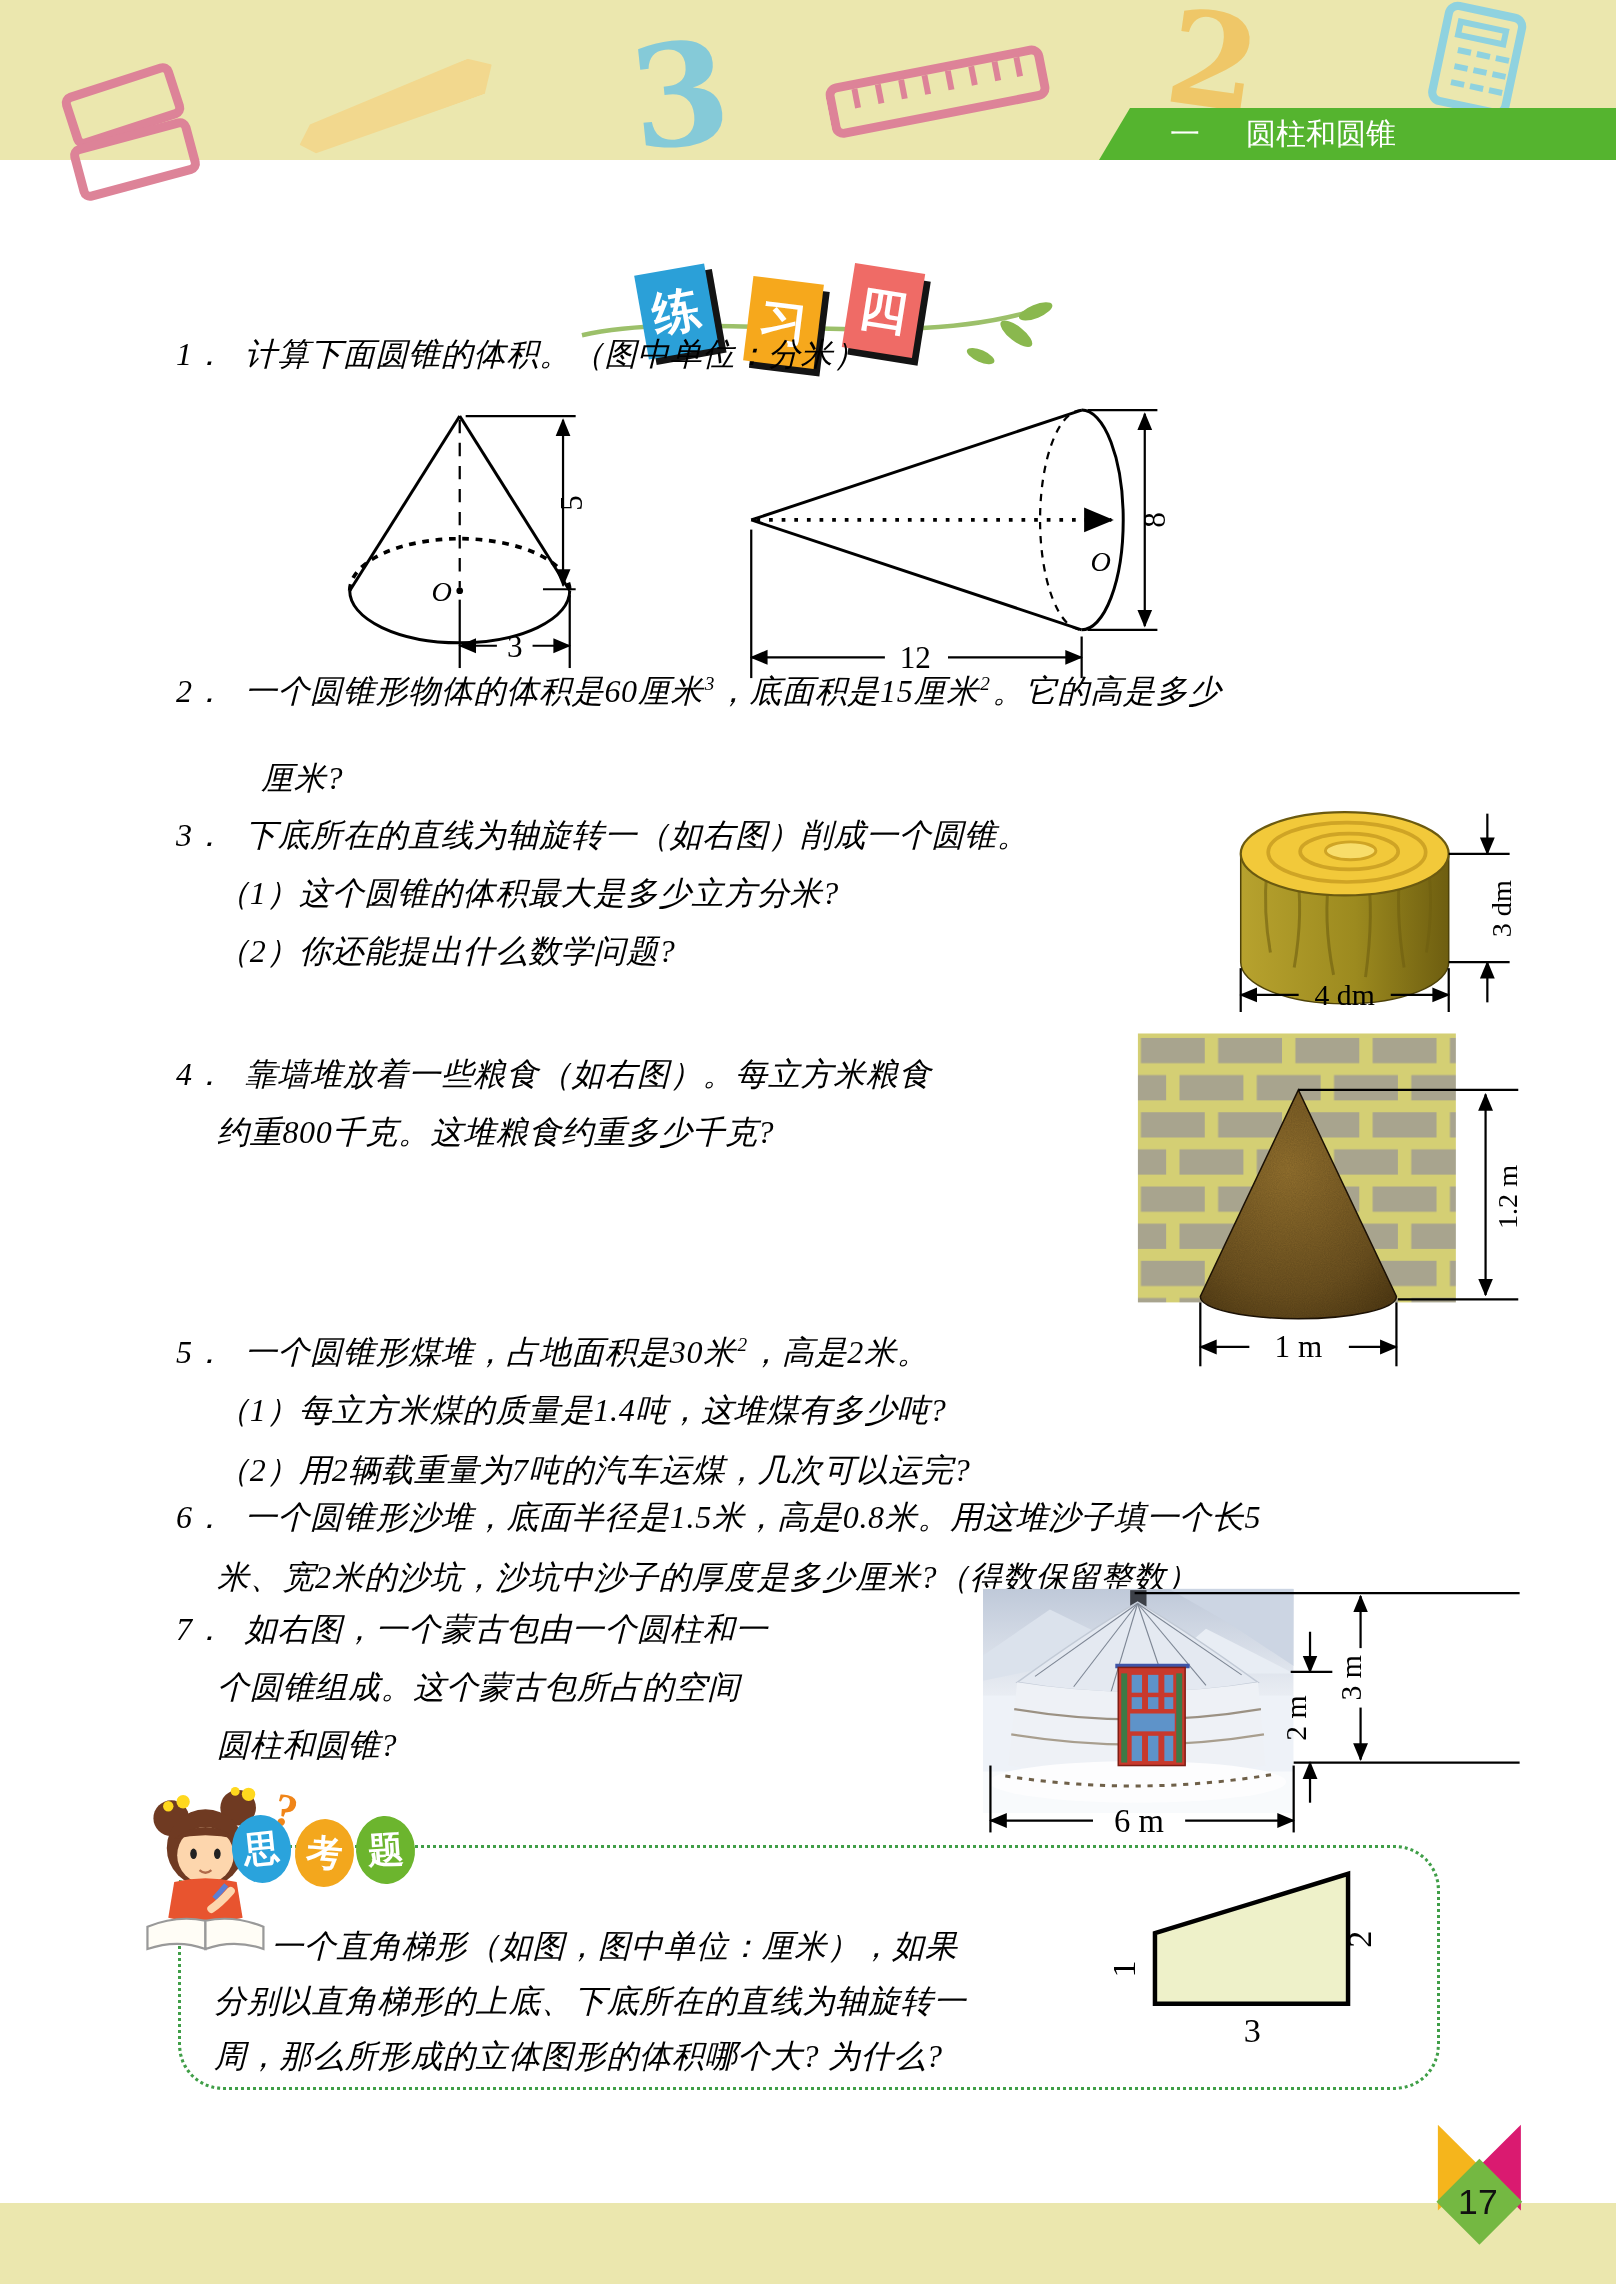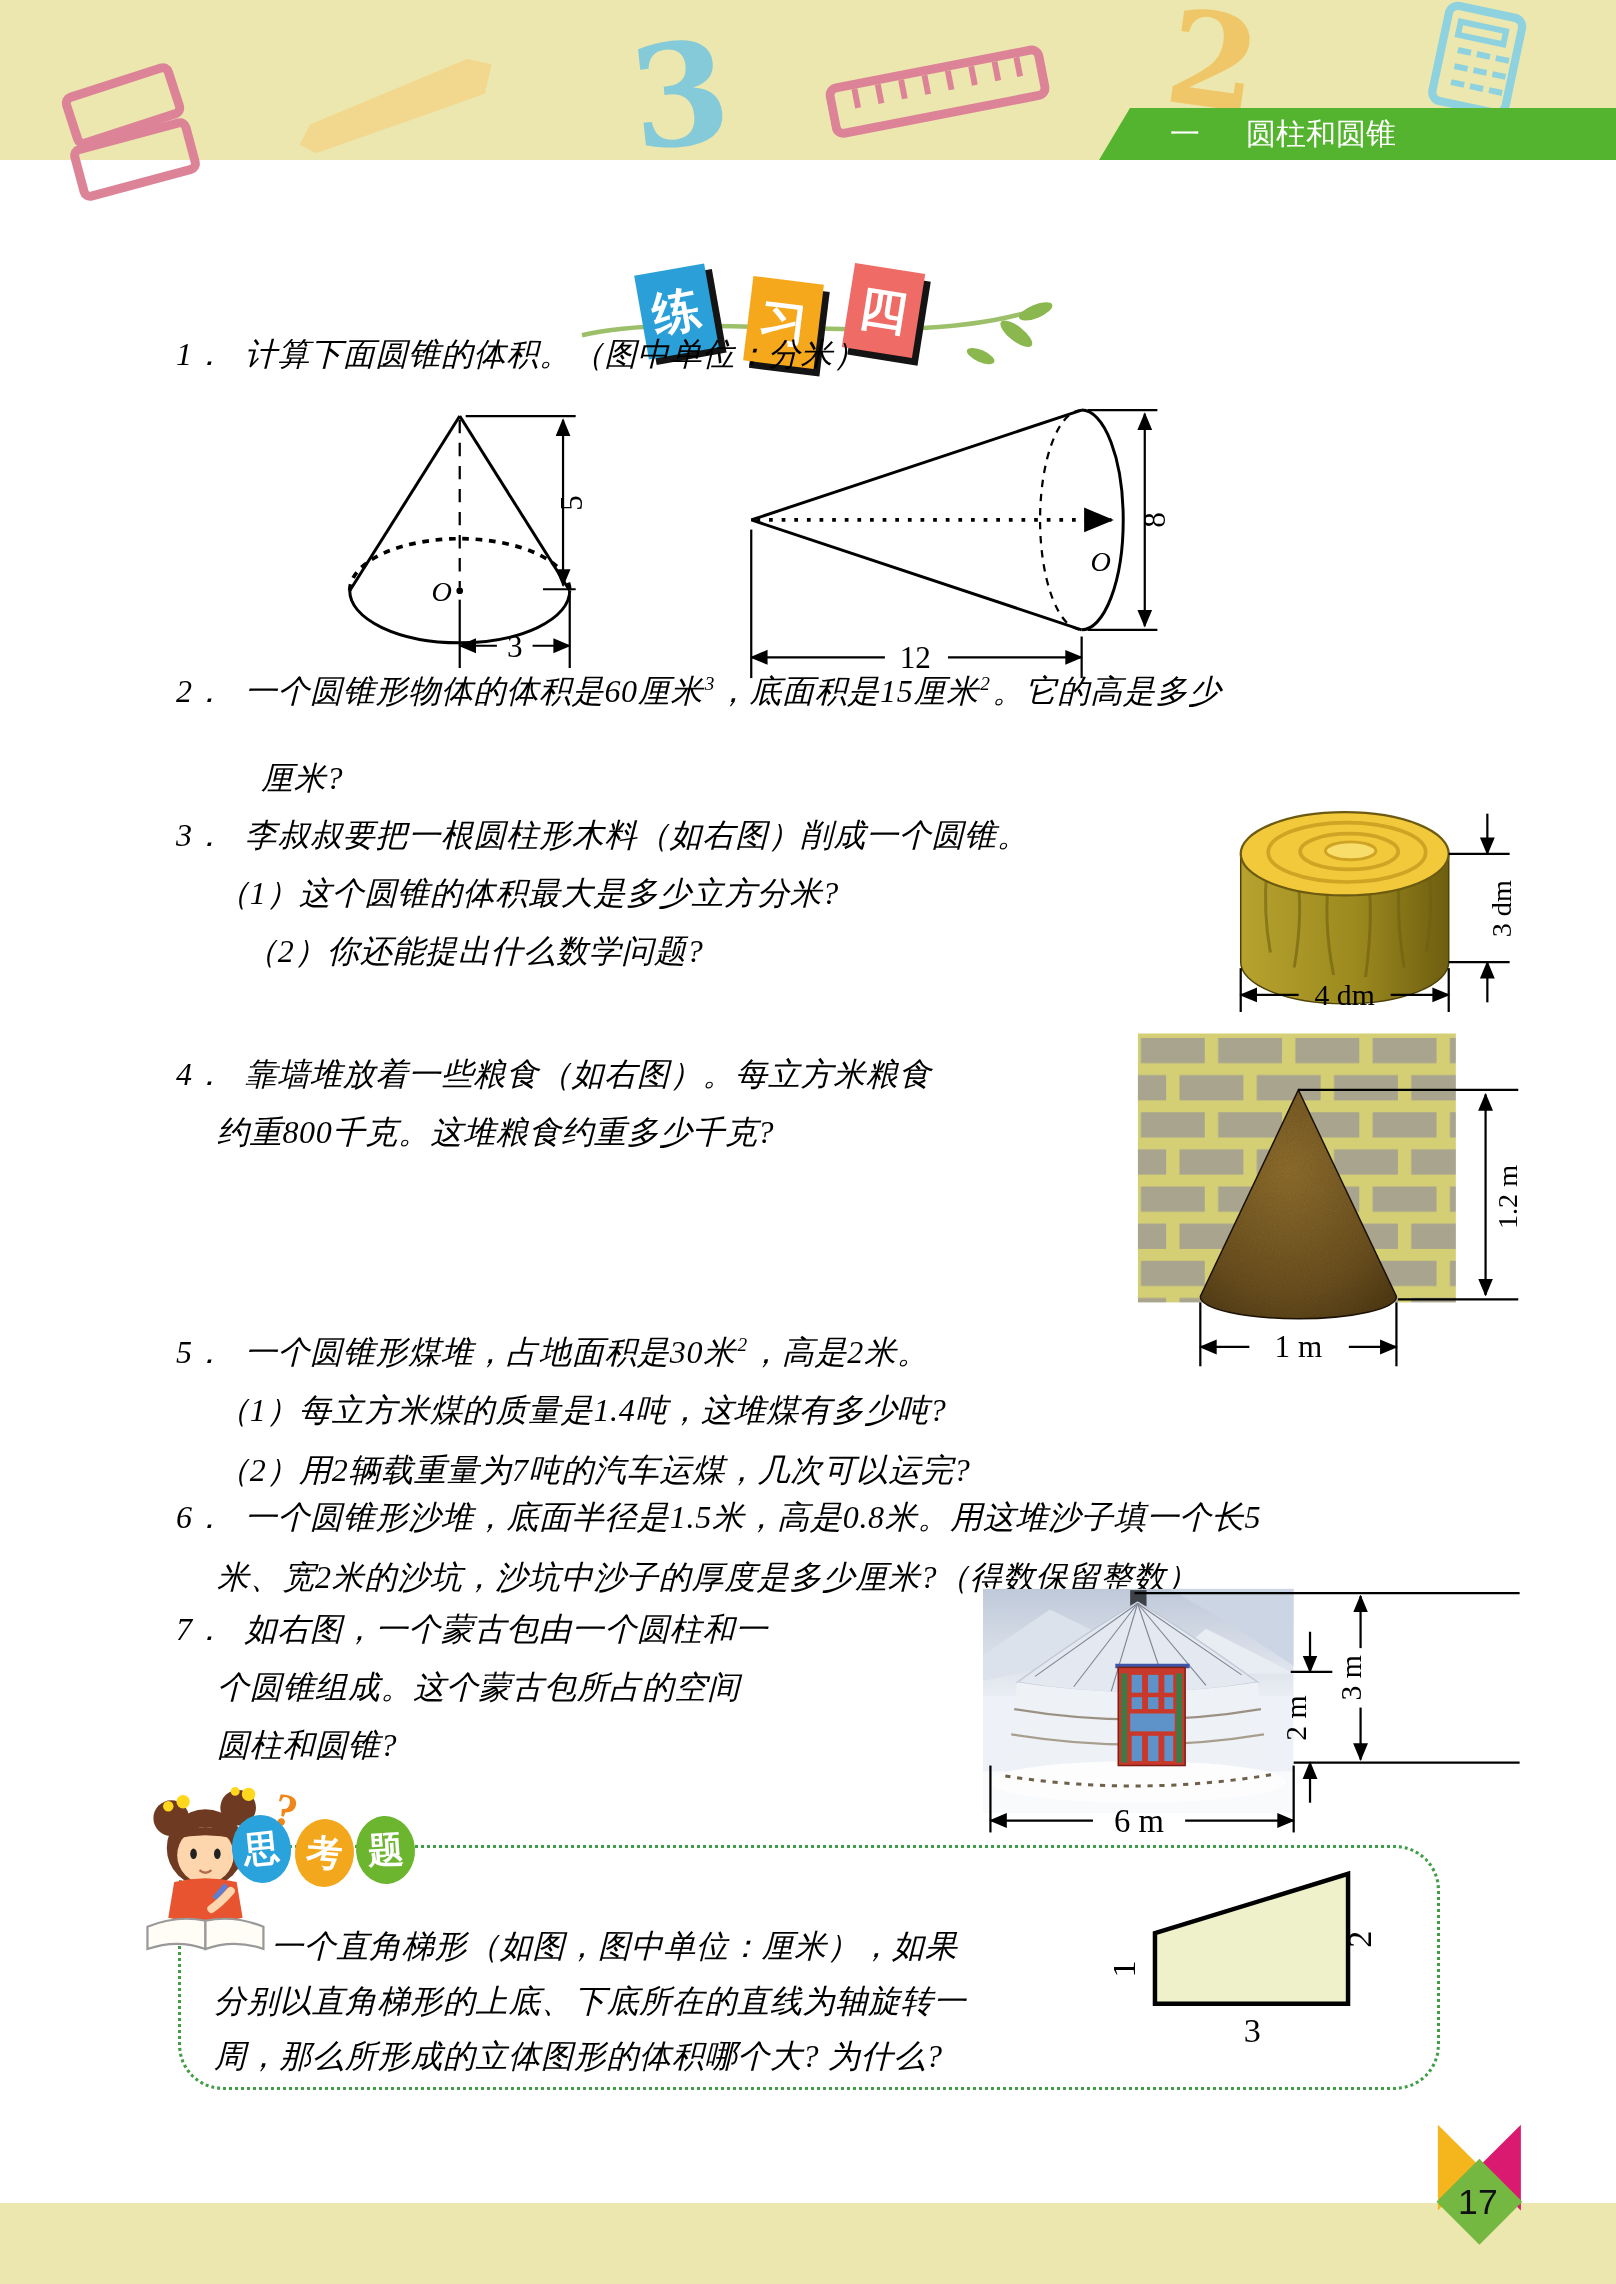--- a/index.html
+++ b/index.html
@@ -181,26 +181,26 @@
   </svg>
 
   <div class="prob" style="left:176px; top:670px;">
     <span class="num">2．</span><span>一个圆锥形物体的体积是60厘米</span><sup class="s">3</sup><span>，底面积是15厘米</span><sup class="s">2</sup><span>。它的高是多少</span>
   </div>
   <div class="prob" style="left:217px; top:757px;margin-left:44px;">
     <span>厘米?</span>
   </div>
 
   <div class="prob" style="left:176px; top:814px;">
-    <span class="num">3．</span><span>李叔叔要把一根圆柱形木料（如右图）削成一个圆锥。</span>
+    <span class="num">3．</span><span>下底所在的直线为轴旋转一（如右图）削成一个圆锥。</span>
   </div>
   <div class="prob" style="left:217px; top:872px;">
     <span>（1）这个圆锥的体积最大是多少立方分米?</span>
   </div>
-  <div class="prob" style="left:217px; top:930px;margin-left:28px;">
+  <div class="prob" style="left:217px; top:930px;">
     <span>（2）你还能提出什么数学问题?</span>
   </div>
 
   <svg class="dg" style="left:1211px; top:800px;" width="312" height="216" viewBox="0 0 420 290">
     <path d="M40,72 L40,218 A140,56 0 0 0 320,218 L320,72" fill="url(#woodg)" stroke="#4e4209" stroke-width="2"></path>
     <g stroke="#6f5f10" stroke-width="4" fill="none" opacity="0.6">
       <path d="M75,95 Q70,150 80,205"></path>
         <path d="M115,90 Q125,150 112,225"></path>
       <path d="M160,95 Q150,160 165,235"></path>
         <path d="M210,92 Q220,150 208,238"></path>

